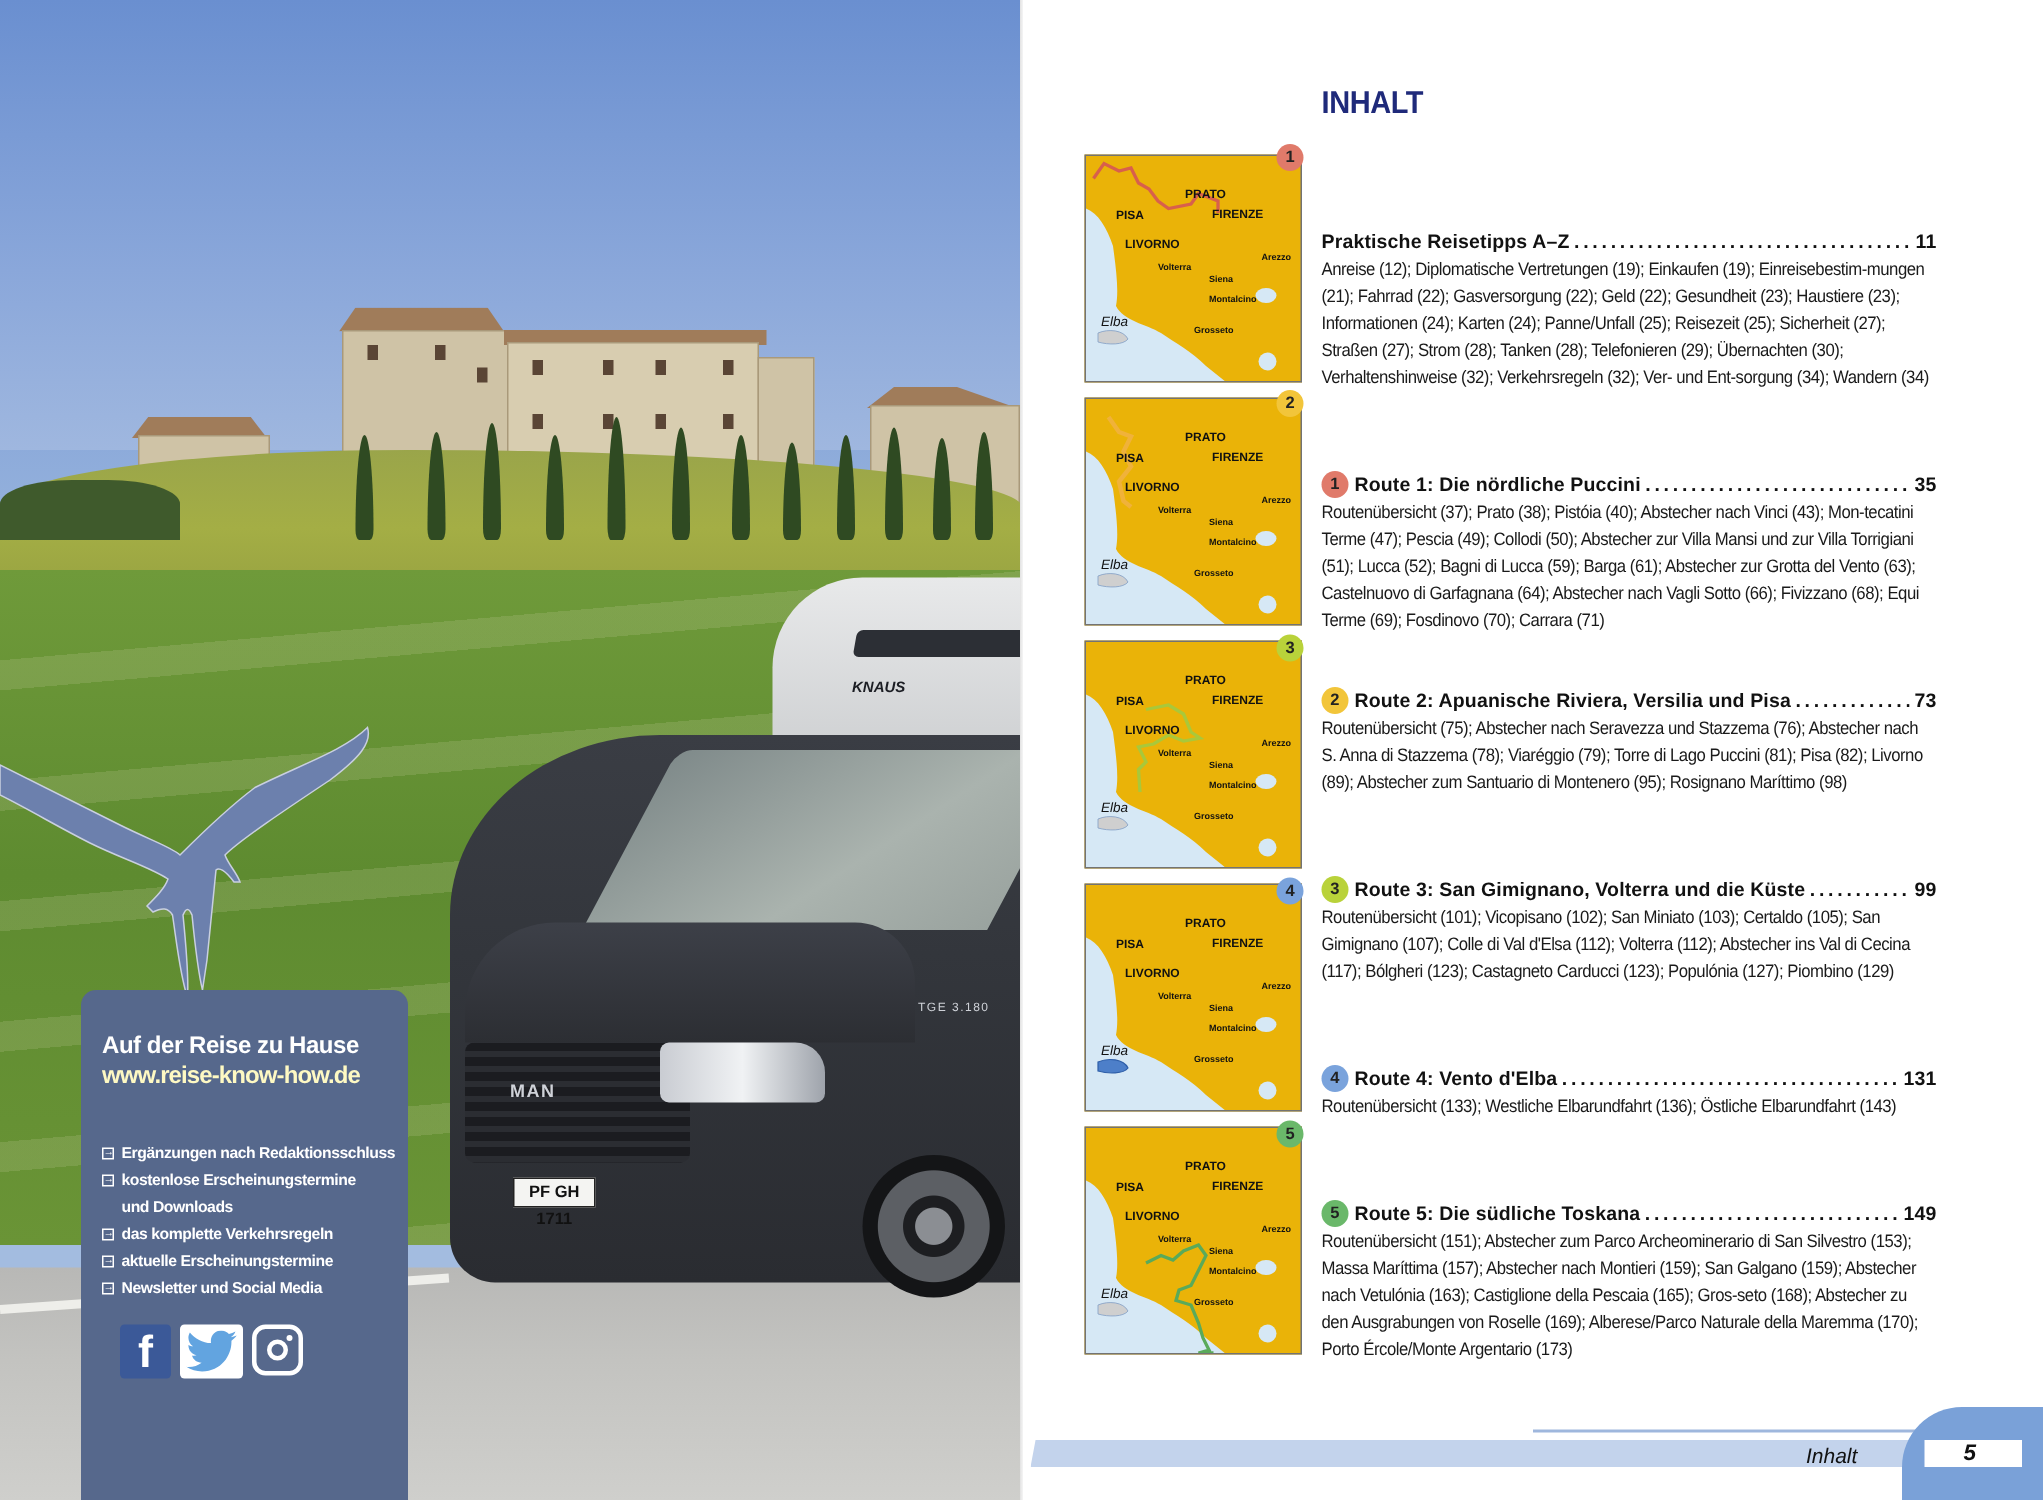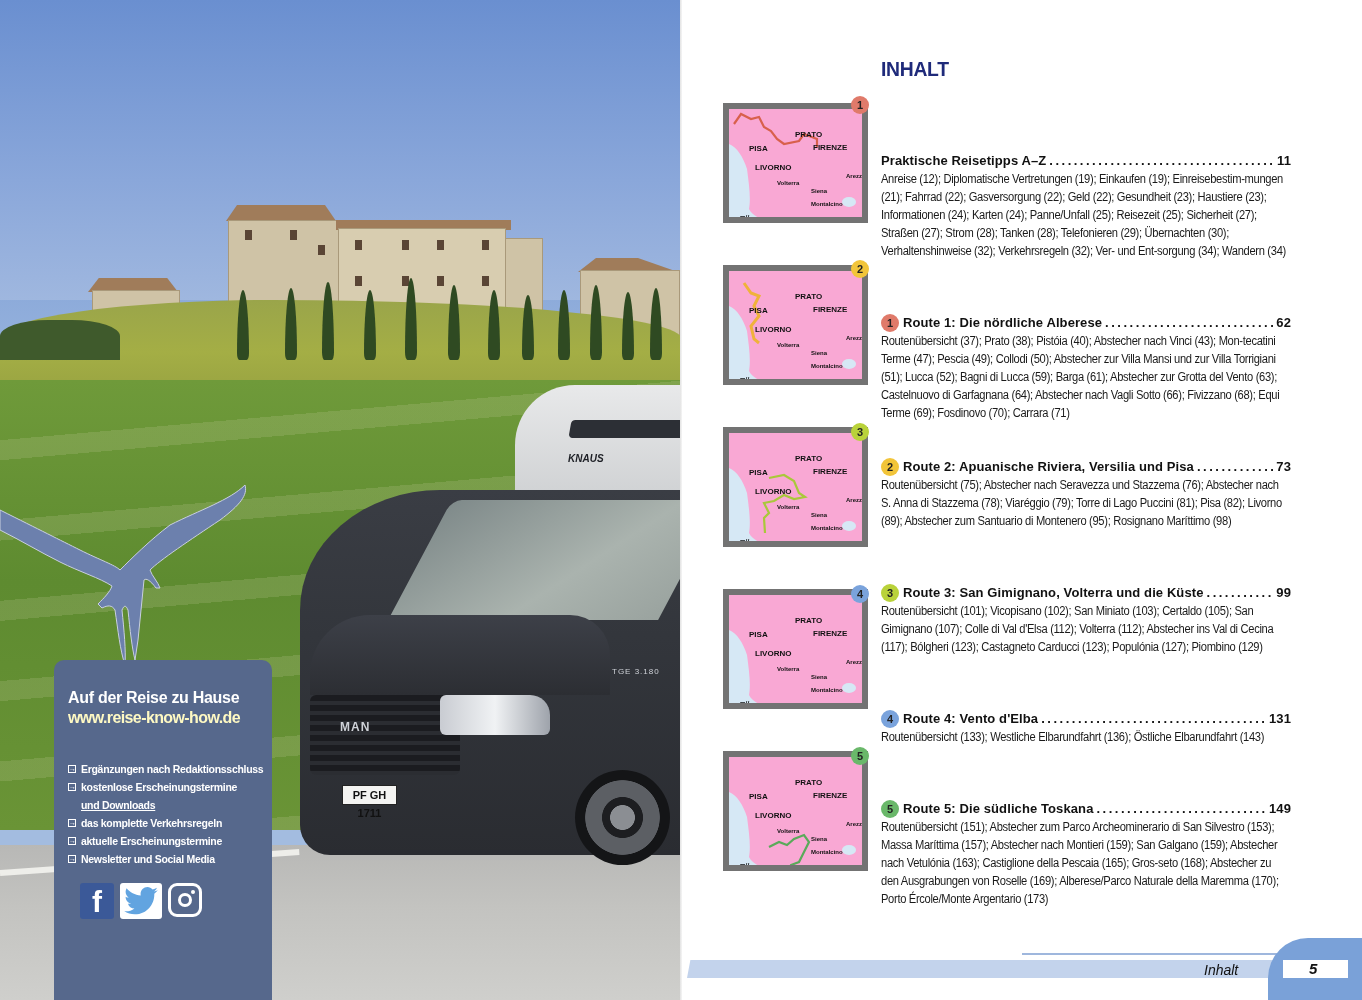--- a/index.html
+++ b/index.html
@@ -45,34 +45,34 @@
   
   .bird { position: absolute; left: 0; top: 470px; width: 260px; height: 200px; }
 
   
   .info-box { position: absolute; left: 54px; top: 660px; width: 218px; height: 345px; background: #56688c; border-radius: 10px 10px 0 0; padding: 28px 0 0 14px; color: #fff; }
   .info-title { font: bold 16px "Liberation Sans", sans-serif; letter-spacing: -0.3px; line-height: 20px; }
   .info-url { font: bold 16px "Liberation Sans", sans-serif; color: #fef9c3; letter-spacing: -0.6px; line-height: 20px; }
   .info-list { margin-top: 32px; list-style: none; }
   .info-list li { display: flex; font: bold 10.5px "Liberation Sans", sans-serif; line-height: 18px; letter-spacing: -0.3px; }
   .info-list .arrow { display: inline-block; width: 8px; height: 8px; border: 1px solid #fff; margin: 5px 5px 0 0; flex: none; font-size: 7px; line-height: 6px; text-align: center; }
-  .info-list .cont { padding-left: 13px; text-decoration: underline; }
+  .info-list .cont { padding-left: 13px; }
   .social { display: flex; gap: 6px; margin: 15px 0 0 12px; }
   .soc { width: 36px; height: 36px; border-radius: 3px; display: flex; align-items: center; justify-content: center; font: bold 30px "Liberation Sans", sans-serif; color: #fff; }
   .fb { background: #3b5998; width: 34px; align-items: flex-end; }
   .tw { background: #fff; width: 42px; }
   .ig { background: transparent; border: 3px solid #fff; border-radius: 9px; width: 34px; height: 34px; position: relative; }
 
   .spine { position: absolute; left: 680px; top: 0; width: 3px; height: 1000px; background: linear-gradient(90deg,#e2e2e2,#fff); }
 
   
   .right-page { position: absolute; left: 682px; top: 0; width: 680px; height: 1000px; background: #fff; }
   .toc-title { position: absolute; left: 199px; top: 57px; font: bold 21px "Liberation Sans", sans-serif; color: #1f2a7a; letter-spacing: -0.3px; transform: scaleX(0.92); transform-origin: left; }
 
-  .map { position: absolute; left: 41px; width: 145px; height: 120px; background: #f9a8d4; border: 6px solid #737373; overflow: hidden; }
+  .map { position: absolute; left: 41px; width: 145px; height: 152px; background: #eab308; border: 1px solid #737373; overflow: hidden; }
   .map svg { position: absolute; left: 0; top: 0; }
   .badge { position: absolute; left: 169px; width: 18px; height: 18px; border-radius: 50%; font: bold 11px "Liberation Sans", sans-serif; text-align: center; line-height: 18px; color: #222; }
 
   .entry { position: absolute; left: 199px; width: 410px; }
   .entry-head { display: flex; align-items: center; font: bold 13px "Liberation Sans", sans-serif; color: #111; line-height: 18px; white-space: nowrap; letter-spacing: 0.1px; }
   .entry-head .h-badge { width: 18px; height: 18px; border-radius: 50%; font: bold 11px "Liberation Sans", sans-serif; text-align: center; line-height: 18px; margin-right: 4px; flex: none; color: #222; }
   .entry-head .h-label { flex: none; }
   .entry-head .dots { flex: 1; overflow: hidden; margin: 0 3px; letter-spacing: 2.5px; color: #111; }
   .entry-head .dots::before { content: "........................................................................................................"; }
   .entry-head .page { flex: none; }
@@ -321,23 +321,23 @@
       <span class="h-label">Praktische Reisetipps A–Z</span>
       <span class="dots"></span>
       <span class="page">11</span>
     </div>
     <div class="entry-body">Anreise (12); Diplomatische Vertretungen (19); Einkaufen (19); Einreisebestim-mungen (21); Fahrrad (22); Gasversorgung (22); Geld (22); Gesundheit (23); Haustiere (23); Informationen (24); Karten (24); Panne/Unfall (25); Reisezeit (25); Sicherheit (27); Straßen (27); Strom (28); Tanken (28); Telefonieren (29); Übernachten (30); Verhaltenshinweise (32); Verkehrsregeln (32); Ver- und Ent-sorgung (34); Wandern (34)</div>
   </div>
 
   <div class="entry" style="top:314px;">
     <div class="entry-head">
       <span class="h-badge" style="background:#e07a6a;">1</span>
-      <span class="h-label">Route 1: Die nördliche Alberese</span>
-      <span class="dots"></span>
-      <span class="page">62</span>
+      <span class="h-label">Route 1: Die nördliche Puccini</span>
+      <span class="dots"></span>
+      <span class="page">35</span>
     </div>
     <div class="entry-body">Routenübersicht (37); Prato (38); Pistóia (40); Abstecher nach Vinci (43); Mon-tecatini Terme (47); Pescia (49); Collodi (50); Abstecher zur Villa Mansi und zur Villa Torrigiani (51); Lucca (52); Bagni di Lucca (59); Barga (61); Abstecher zur Grotta del Vento (63); Castelnuovo di Garfagnana (64); Abstecher nach Vagli Sotto (66); Fivizzano (68); Equi Terme (69); Fosdinovo (70); Carrara (71)</div>
   </div>
 
   <div class="entry" style="top:458px;">
     <div class="entry-head">
       <span class="h-badge" style="background:#f2c53a;">2</span>
       <span class="h-label">Route 2: Apuanische Riviera, Versilia und Pisa</span>
       <span class="dots"></span>
       <span class="page">73</span>

